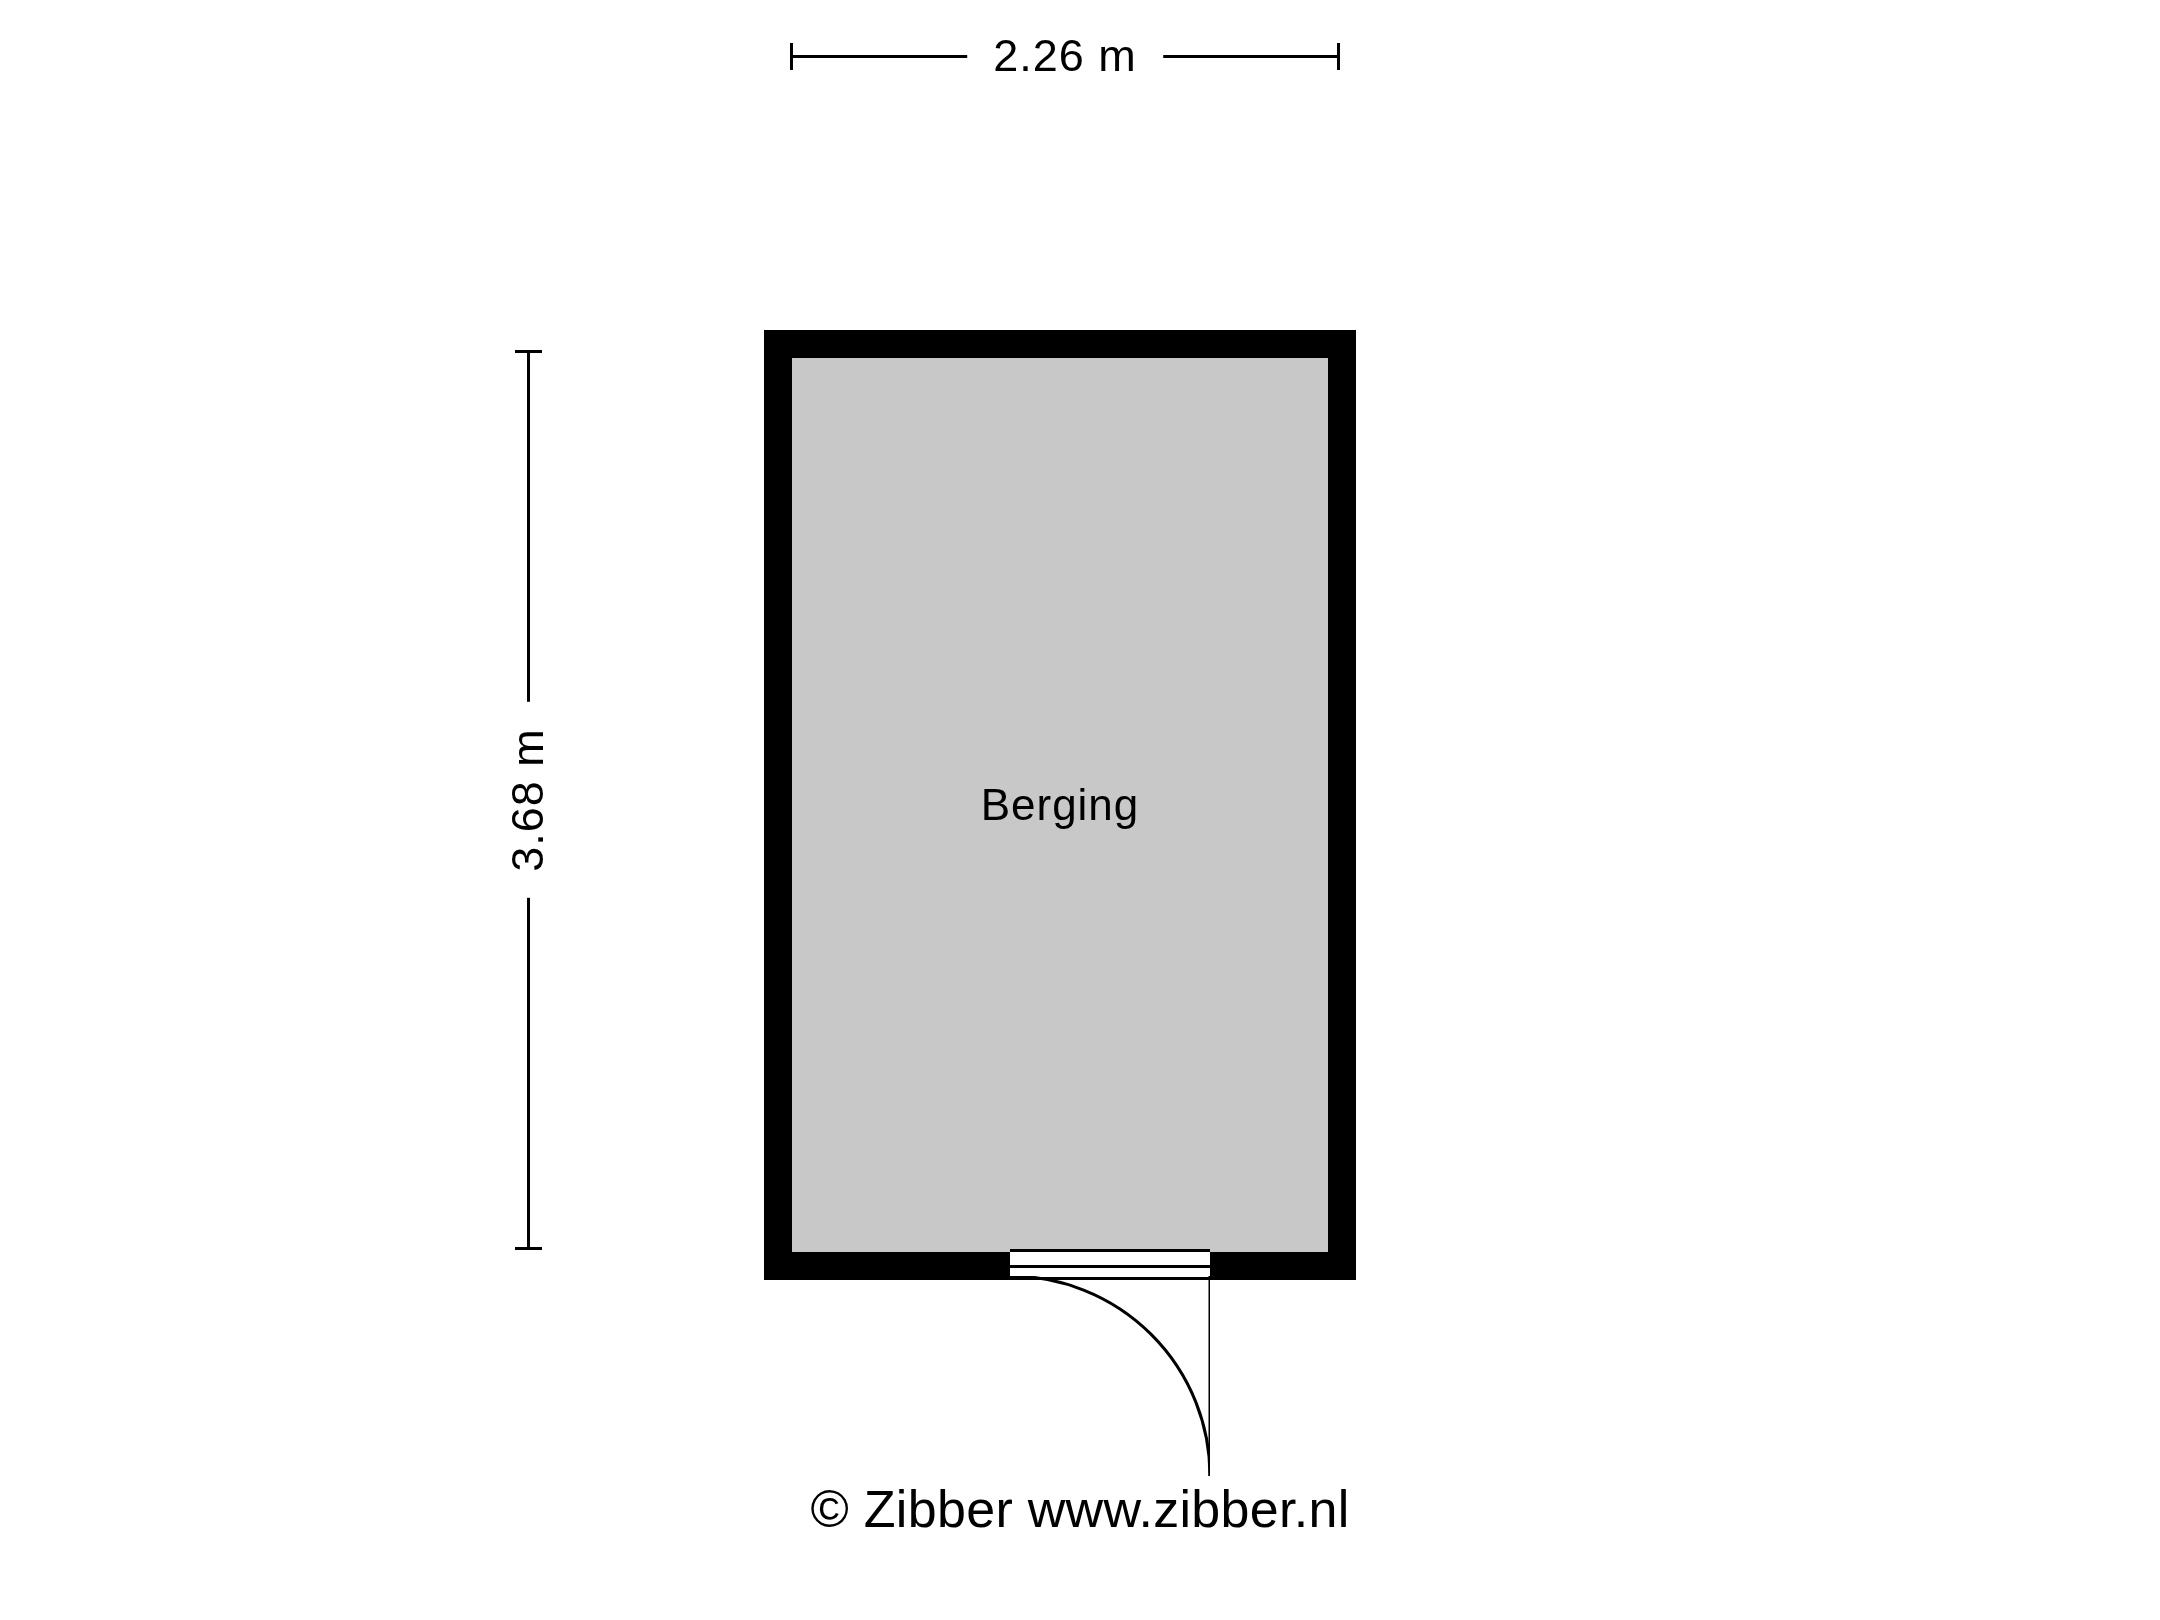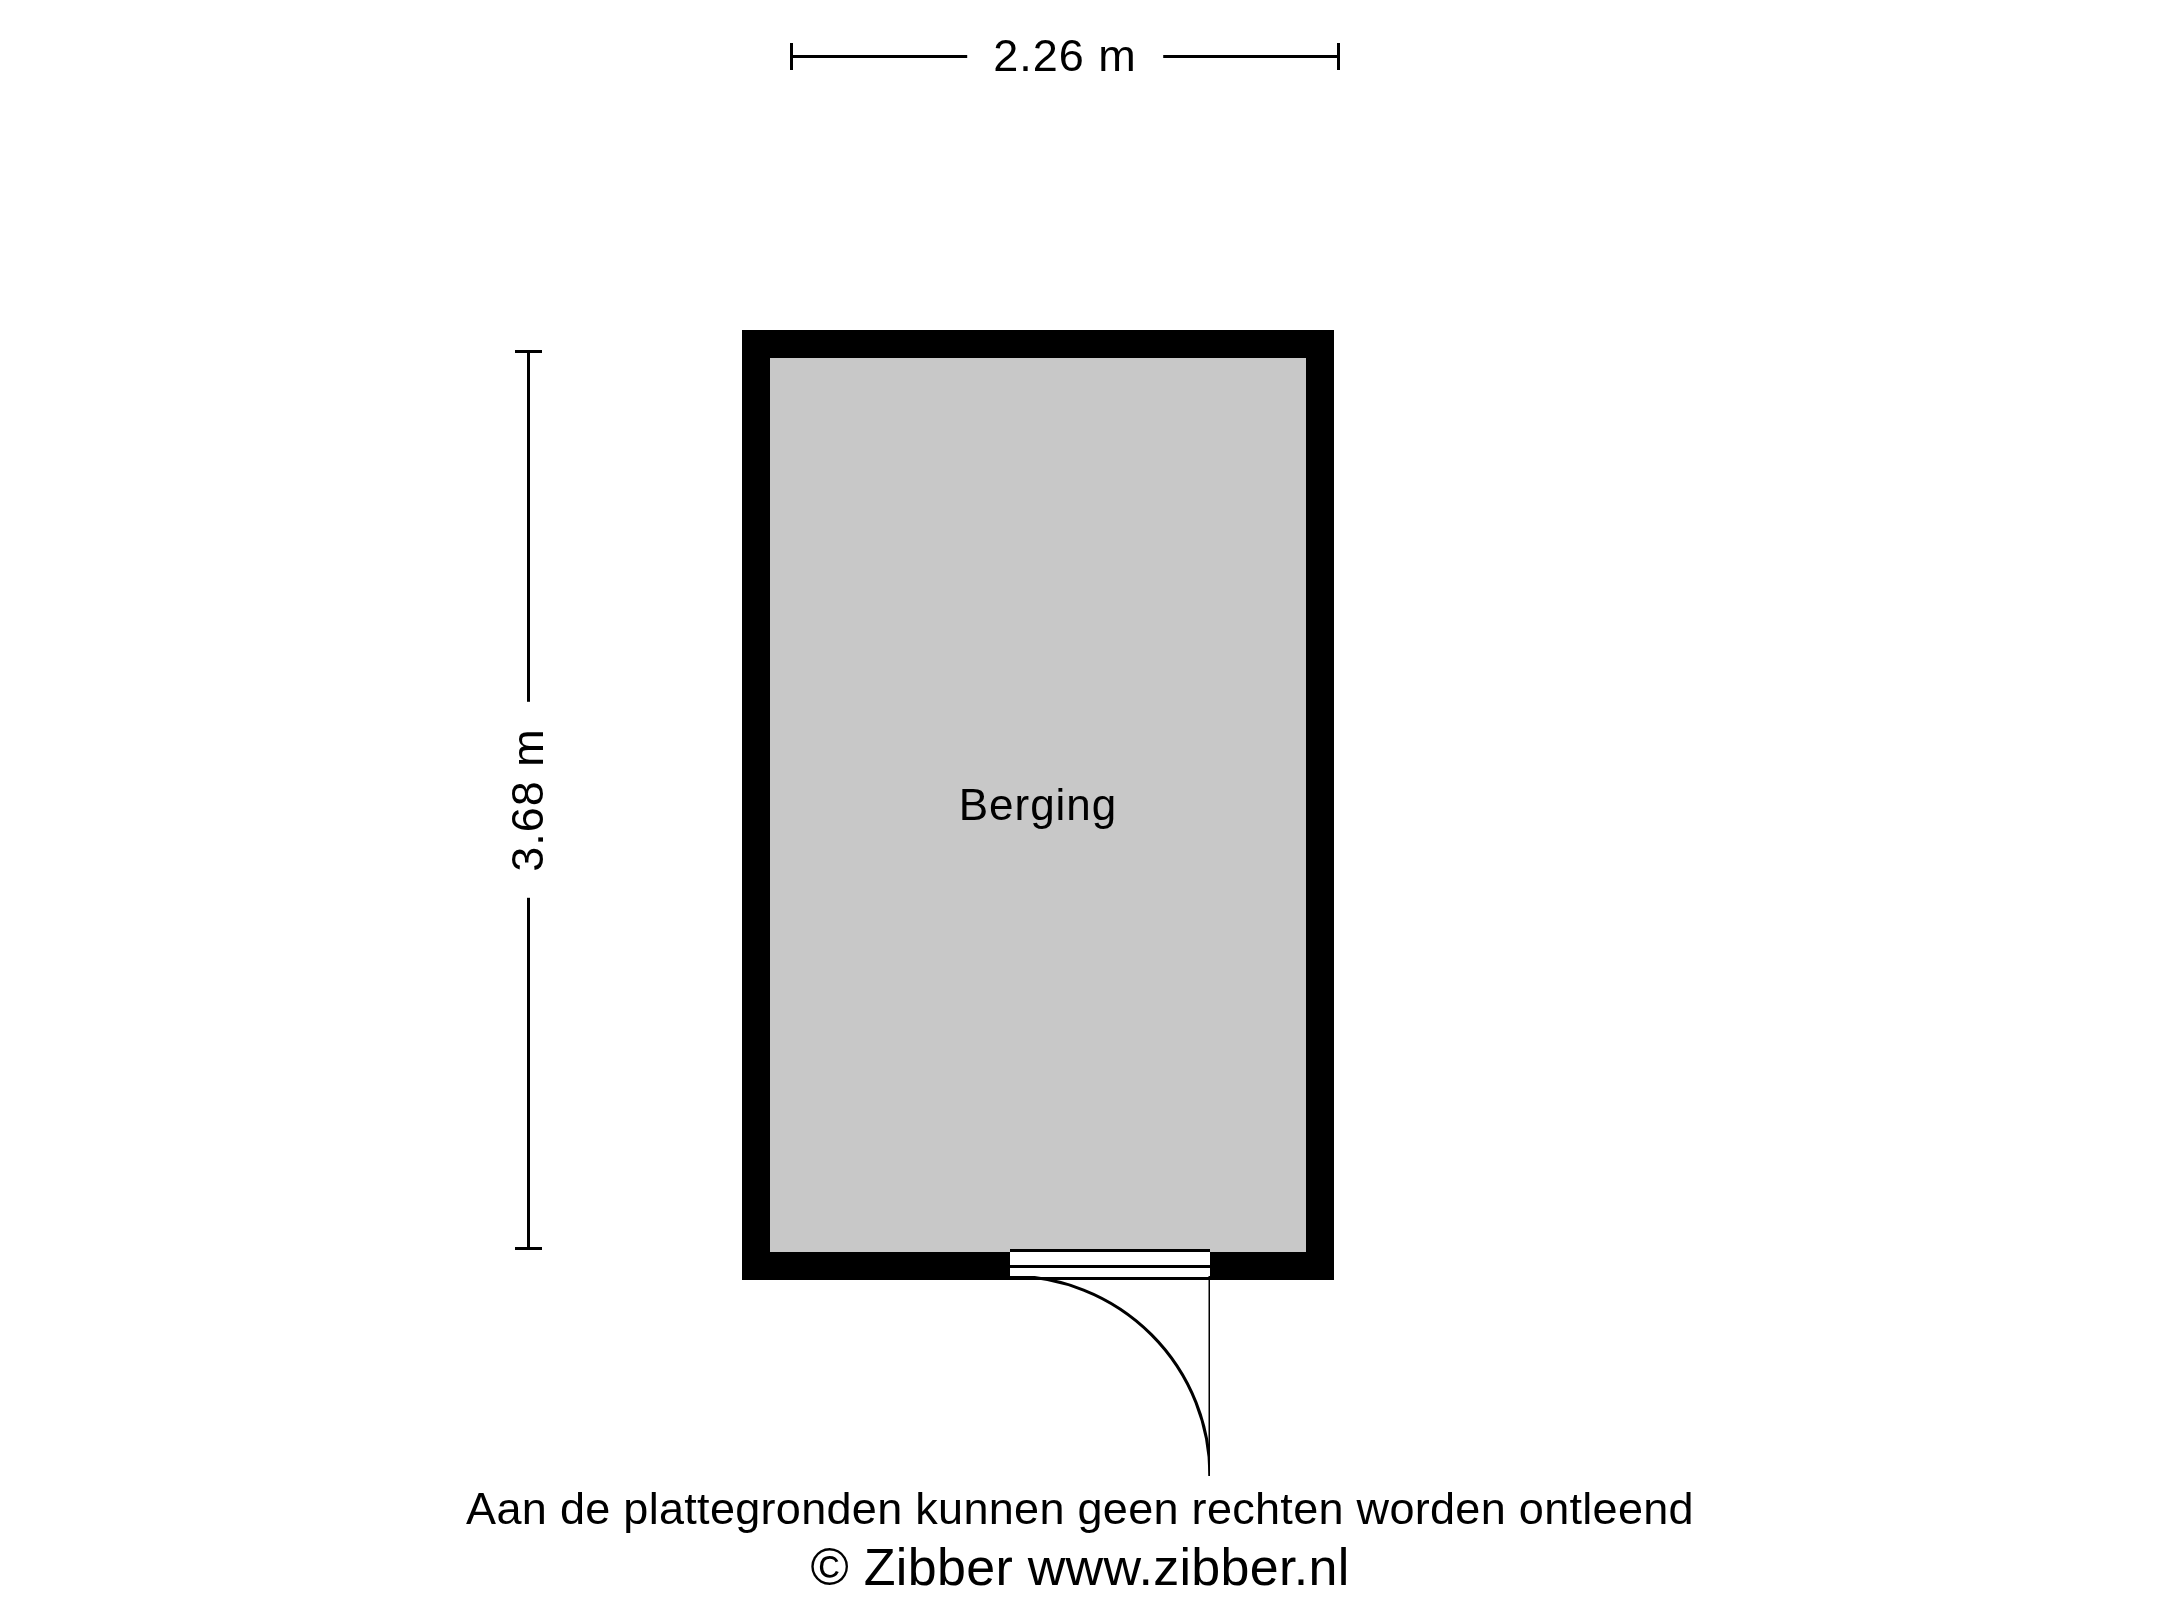--- a/index.html
+++ b/index.html
@@ -100,21 +100,21 @@
     padding: 0 26px;
     font-size: 45px;
     line-height: 52px;
     letter-spacing: 1px;
     white-space: nowrap;
   }
 
   
   .room {
     position: absolute;
-    left: 742px;
+    left: 764px;
     top: 330px;
     width: 592px;
     height: 950px;
     background: #000000;
     box-sizing: border-box;
     text-align: center;
   }
   .room-floor {
     position: absolute;
     left: 28px;
@@ -211,17 +211,16 @@
   </div>
 
   <div class="door-opening"></div>
 
   <svg class="door-swing" viewBox="0 0 200 200">
     <path d="M 0 0 A 200 200 0 0 1 200 200" fill="none" stroke="#000000" stroke-width="3"></path>
     <line x1="200" y1="0" x2="200" y2="200" stroke="#000000" stroke-width="3"></line>
   </svg>
 
   <div class="footer">
-    <div class="line1">Aan de plattegronden kunnen geen rechten worden ontleend</div>
     <div class="line2">© Zibber www.zibber.nl</div>
   </div>
 
 </div>
 
 </body></html>

